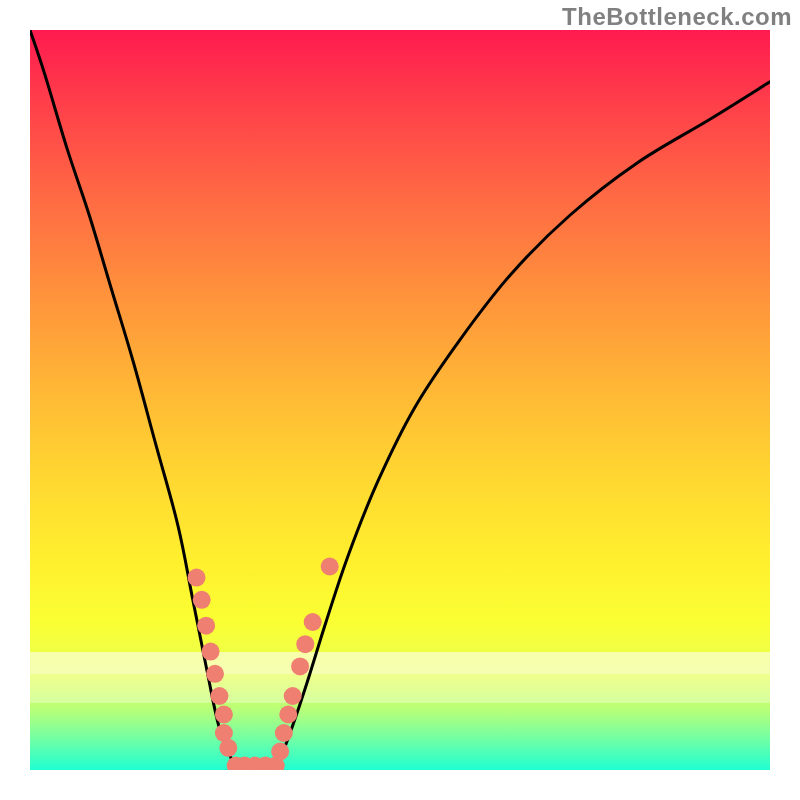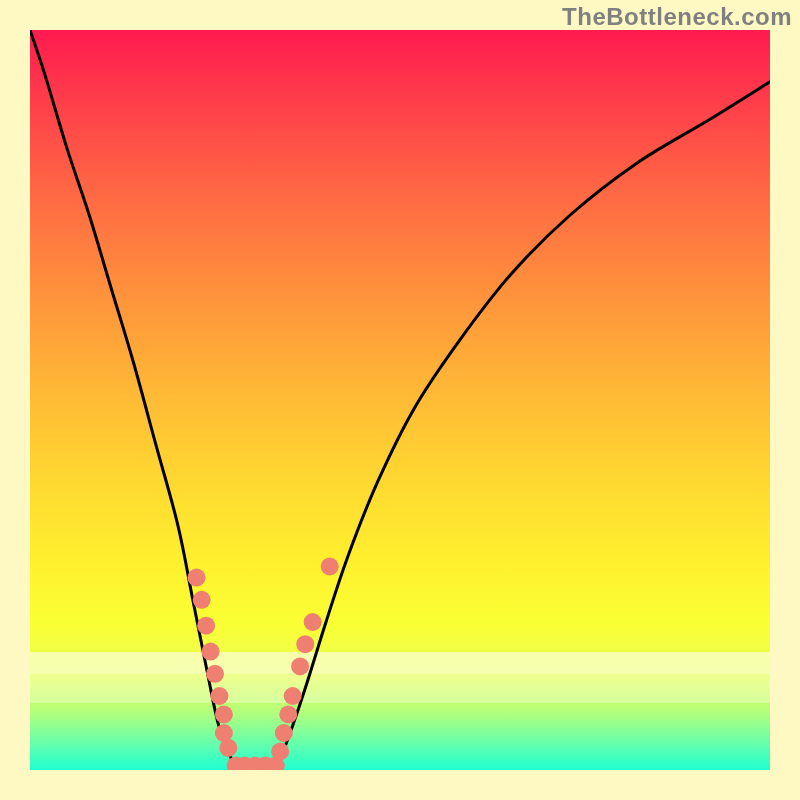--- a/index.html
+++ b/index.html
@@ -9,21 +9,21 @@
     height: 800px;
     background: #000;
     overflow: hidden;
   }
   .frame {
     position: absolute;
     left: 0;
     top: 0;
     width: 800px;
     height: 800px;
-    background: #fef9c3;
+    background: #ffffff;
   }
   .plot-area {
     position: absolute;
     left: 30px;
     top: 30px;
     width: 740px;
     height: 740px;
     
     background: linear-gradient(
       to bottom,

